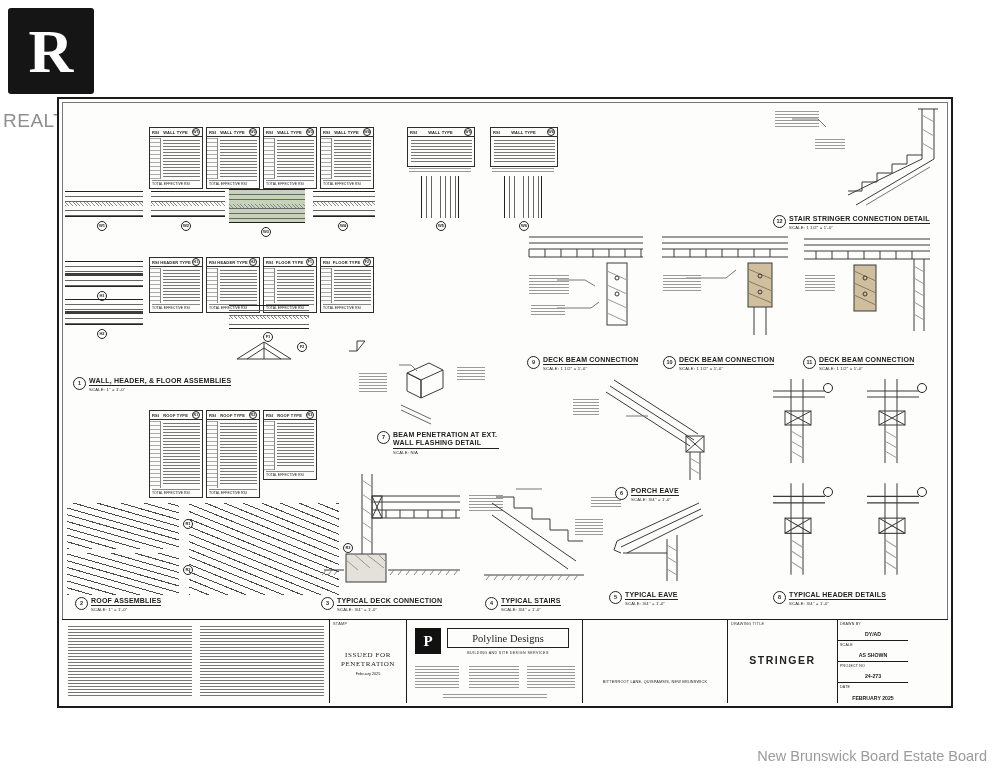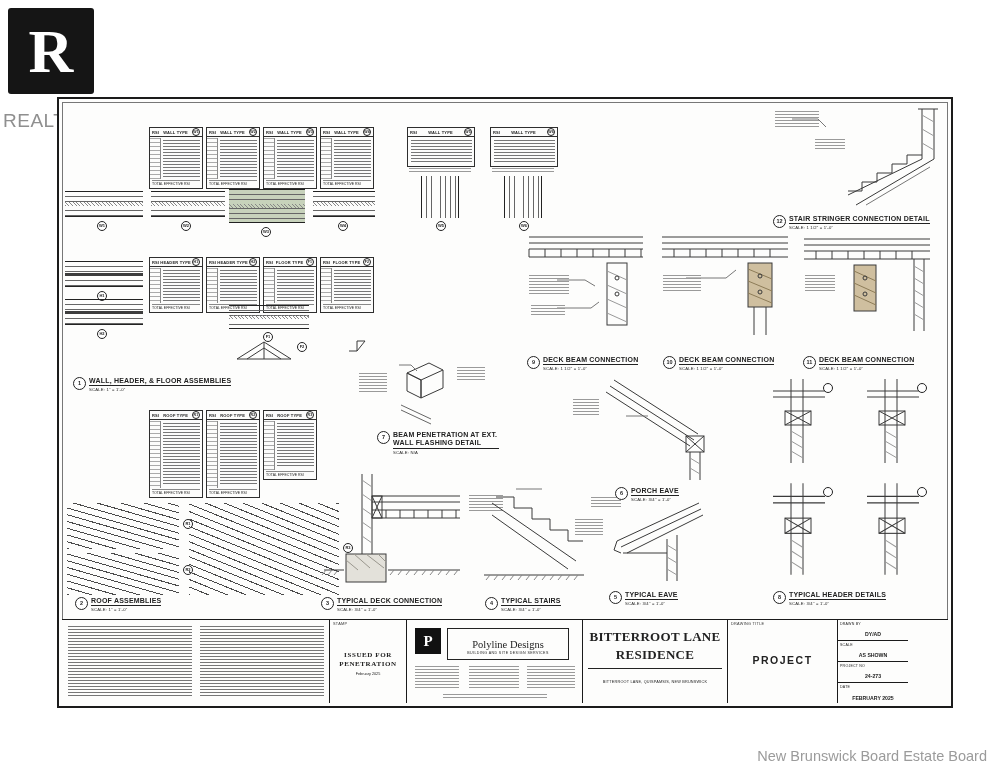--- a/index.html
+++ b/index.html
@@ -36,24 +36,24 @@
 .band{position:absolute;left:0;right:0;height:4px;background:repeating-linear-gradient(45deg,#888 0 .8px,transparent .8px 2.6px)}
 .bar{position:absolute;left:0;right:0;height:3px;background:#3d3d3d}
 .dsec{position:absolute;background:repeating-linear-gradient(16deg,#4a4a4a 0 1px,transparent 1px 6.5px)}
 svg.dwg{position:absolute;overflow:visible}
 
 .tb{position:absolute;left:3px;right:3px;bottom:3px;height:84px;border-top:1.5px solid #1b1b1b;display:flex;background:#fdfdfc}
 .cell{position:relative;height:100%;border-right:1px solid #1b1b1b;overflow:hidden}
 .cell:last-child{border-right:none}
 .lab{position:absolute;top:2px;left:3px;font-size:3.8px;letter-spacing:.3px;color:#333}
 .stamp{position:absolute;inset:10px 4px 6px;display:flex;flex-direction:column;align-items:center;justify-content:center;gap:1px}
-.s1{font-size:7px;font-weight:bold;letter-spacing:.6px;font-family:"Liberation Serif",serif}
+.s1{font-size:7px;font-weight:normal;letter-spacing:.6px;font-family:"Liberation Serif",serif}
 .s2{font-size:3.8px;margin-top:3px}
 .logos{position:absolute;left:8px;top:8px;width:26px;height:26px;background:#111;color:#fff;display:flex;align-items:center;justify-content:center;font-family:"Liberation Serif",serif;font-weight:bold;font-size:15px}
-.firmbox{position:absolute;left:40px;top:8px;width:122px;height:32px;border:1px solid #222;display:flex;align-items:center;justify-content:center}
+.firmbox{position:absolute;left:40px;top:8px;width:122px;height:20px;border:1px solid #222;display:flex;align-items:center;justify-content:center}
 .fname{font-family:"Liberation Serif",serif;font-size:10.5px}
 .ftag{position:absolute;left:40px;top:31px;width:122px;text-align:center;font-size:3.6px;letter-spacing:.4px}
 .pname{position:absolute;left:5px;right:5px;top:9px;display:flex;flex-direction:column;align-items:center;gap:2px;font-family:"Liberation Serif",serif;font-weight:bold;font-size:13px;letter-spacing:.3px;border-bottom:1px solid #222;padding-bottom:5px}
 .paddr{position:absolute;left:2px;right:2px;top:60px;text-align:center;font-size:3.8px;letter-spacing:.2px}
 .dtitle{position:absolute;left:0;right:0;top:34px;text-align:center;font-size:10.5px;font-weight:bold;letter-spacing:1.5px}
 .fr{height:21px;border-bottom:1px solid #1b1b1b;position:relative}
 .fr:last-child{border-bottom:none}
 .fl{position:absolute;left:2px;top:2px;font-size:3.6px;letter-spacing:.2px}
 .fv{position:absolute;left:0;right:0;bottom:3px;text-align:center;font-size:5.2px;font-weight:bold}
 .shno{margin-top:15px;text-align:center;font-family:"Liberation Serif",serif;font-weight:bold;font-size:17px}
@@ -514,29 +514,25 @@
       <div class="firmbox">
           <span class="fname">Polyline Designs</span>
         </div>
       <div class="ftag">BUILDING AND SITE DESIGN SERVICES</div>
       <div class="abs micro" style="left:8px;top:46px;width:44px;height:24px"></div>
       <div class="abs micro" style="left:62px;top:46px;width:50px;height:24px"></div>
       <div class="abs micro" style="left:120px;top:46px;width:48px;height:24px"></div>
       <div class="abs micro" style="left:36px;top:74px;width:104px;height:4px"></div>
     </div>
     <div class="cell" style="width:145px">
-      <div class="pname">
-        <span>BITTERROOT LANE</span>
-        <span>RESIDENCE</span>
-      </div>
       <div class="paddr">BITTERROOT LANE, QUISPAMSIS, NEW BRUNSWICK</div>
     </div>
     <div class="cell" style="width:110px">
       <span class="lab">DRAWING TITLE</span>
-      <div class="dtitle">PROJECT</div>
+      <div class="dtitle">STRINGER</div>
     </div>
     <div class="cell" style="width:70px">
       <div class="fr">
           <span class="fl">DRAWN BY</span>
           <span class="fv">DY/AD</span>
         </div>
       <div class="fr">
           <span class="fl">SCALE</span>
           <span class="fv">AS SHOWN</span>
         </div>

